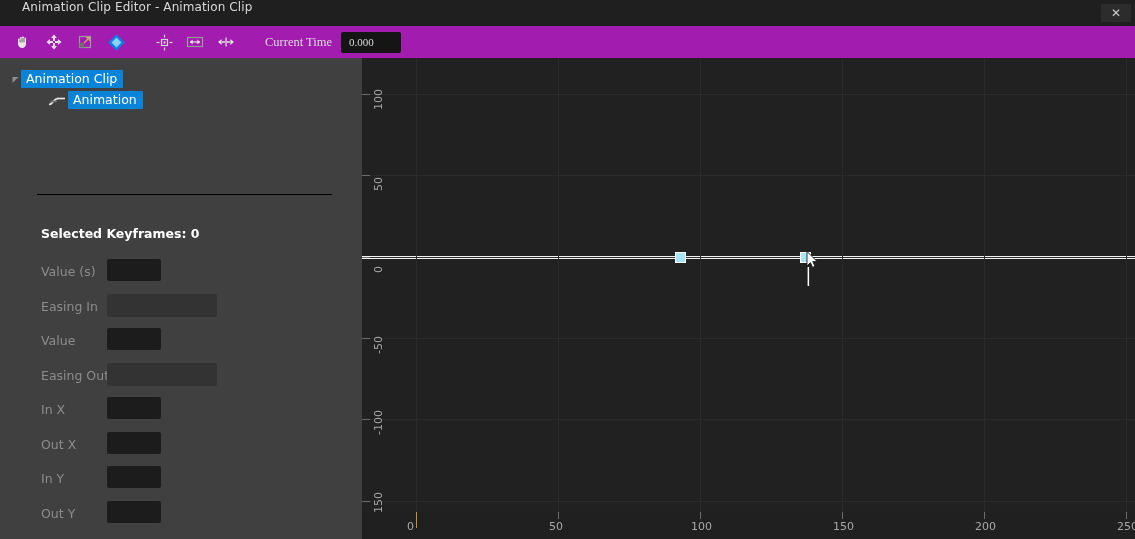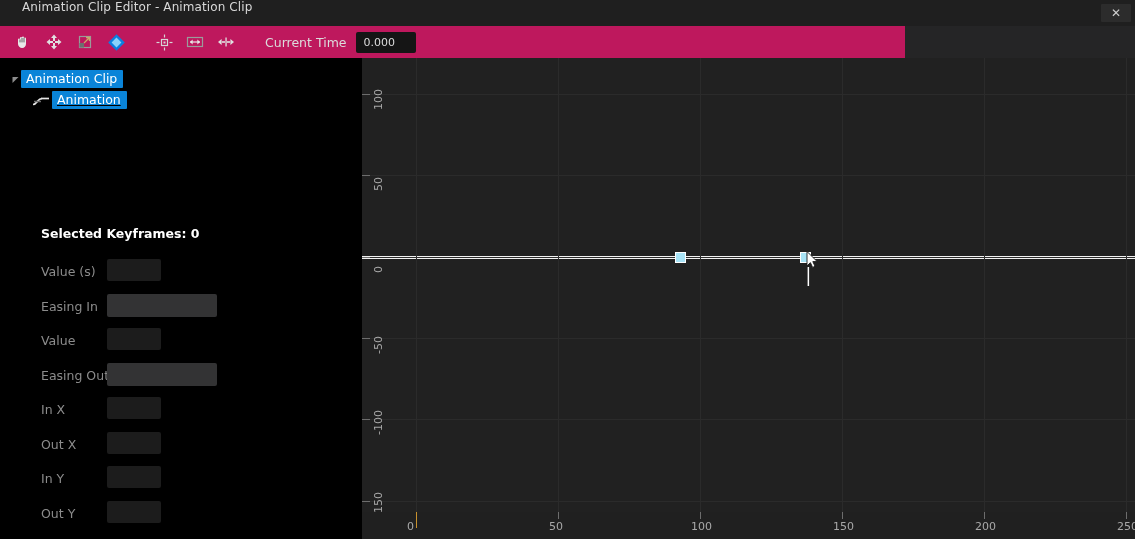--- a/index.html
+++ b/index.html
@@ -21,47 +21,47 @@
     margin-left: 22px; color: #d8d8d8; font-size: 12px; letter-spacing: .1px;
   }
   #close-btn {
     position: absolute; right: 4px; top: 4px; width: 30px; height: 18px;
     display: flex; align-items: center; justify-content: center;
     color: #cfcfcf; font-size: 12px; background: #2c2c2c; border-radius: 1px;
   }
 
   
   #toolbar {
-    position: absolute; left: 0; top: 26px; width: 905px; height: 32px;
-    background: #be185d;
-    display: flex; align-items: center;
+    position: absolute; left: 0; top: 26px; width: 1135px; height: 32px;
+    background: #a21caf;
+    display: flex; align-items: center; font-family: Liberation Serif, serif;
   }
   .tbtn {
     width: 26px; height: 24px; margin-left: 5px;
     display: flex; align-items: center; justify-content: center;
   }
   .tbtn:first-child { margin-left: 10px; }
   .tgap { width: 17px; height: 1px; }
   .tbtn svg { display: block; }
   #cur-time-label { margin-left: 26px; color: #dcdcdc; font-size: 12.5px; }
   #cur-time-field {
     margin-left: 9px; width: 60px; height: 21px; background: #151515;
     border-radius: 2px; display: flex; align-items: center; padding-left: 8px;
     color: #dcdcdc; font-size: 11px;
   }
 
   
   #leftpanel {
     position: absolute; left: 0; top: 58px; width: 362px; height: 481px;
-    background: #000000;
+    background: #404040;
   }
   #tree { position: absolute; left: 0; top: 12px; width: 362px; }
   .tree-row { display: flex; align-items: center; height: 18px; margin-bottom: 3px; }
   .tree-row.lvl0 { padding-left: 9px; }
-  .tree-row.lvl1 { padding-left: 32px; text-decoration: underline; }
+  .tree-row.lvl1 { padding-left: 48px; }
   .tri {
     width: 12px; height: 12px; display: flex; align-items: center;
     justify-content: center; flex: none;
   }
   .curve-ico { width: 19px; height: 14px; flex: none; margin-right: 1px; }
   .tree-lbl {
     background: #0a84d8; color: #ffffff; font-size: 12.5px;
     padding: 1px 6px 2px 5px; border-radius: 1px; white-space: nowrap;
   }
   #separator {

